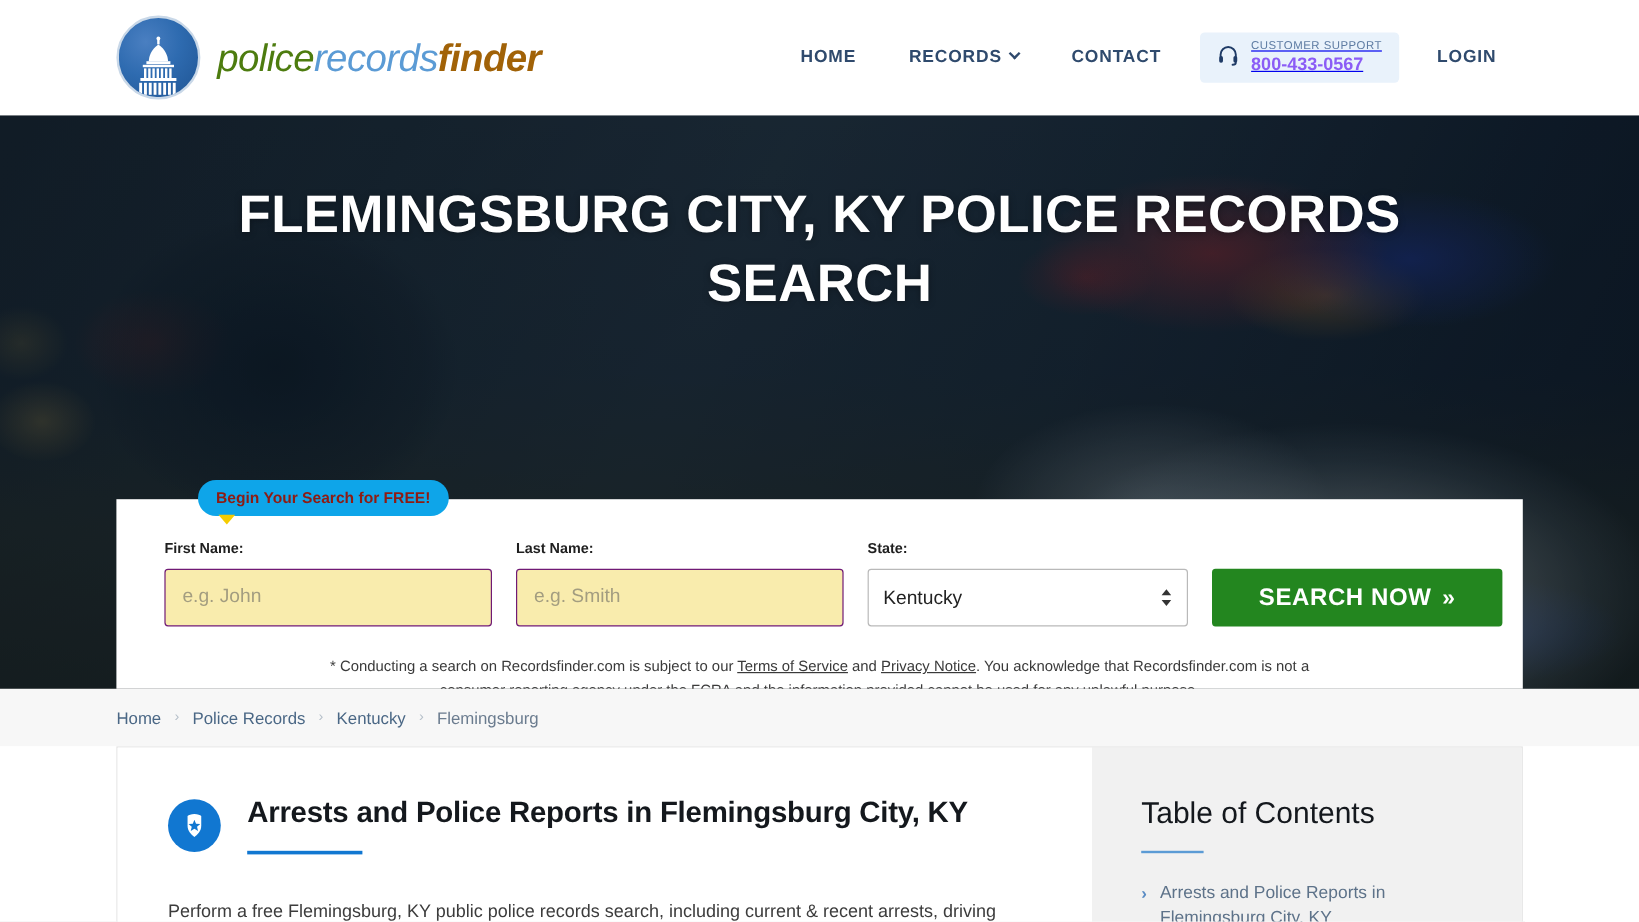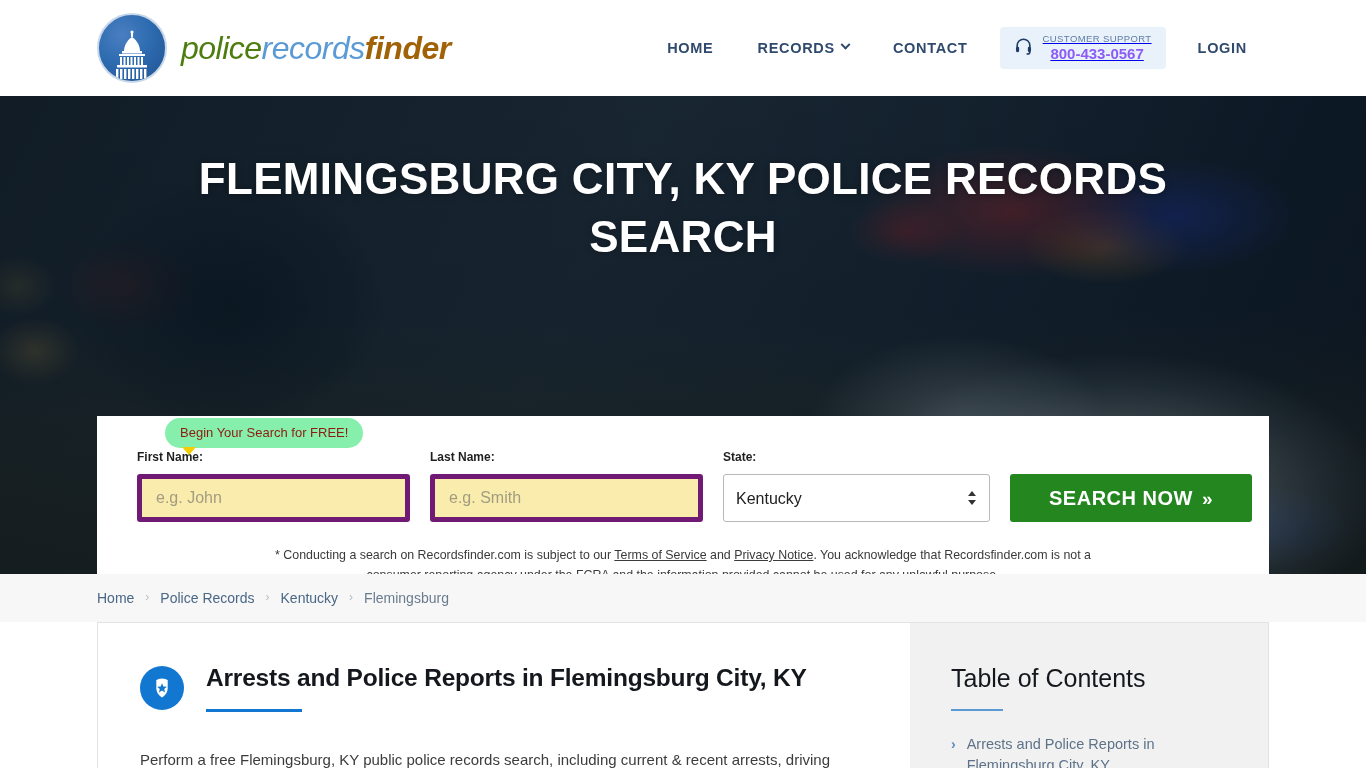--- a/index.html
+++ b/index.html
@@ -69,21 +69,20 @@
     border-right: 2px solid #2f4a6d;
     border-bottom: 2px solid #2f4a6d;
     transform: rotate(45deg) translate(-2px,-2px);
   }
   .support-box {
     background: #e9f2fb;
     border-radius: 4px;
     padding: 7px 14px;
     display: flex; align-items: center; gap: 10px;
     margin: 0 10px;
-    text-align: center;
   }
   .support-text { line-height: 1.15; }
   .support-label {
     font-size: 9.5px; color: #5e7ca3; letter-spacing: 0.4px;
     display: block; font-weight: 500;
   }
   .support-phone {
     font-size: 15px; color: #8b5cf6; font-weight: 700; display: block;
   }
 
@@ -148,28 +147,27 @@
     position: absolute;
     left: 97px; right: 97px;
     top: 320px;
     background: #ffffff;
     z-index: 5;
     padding: 34px 40px 20px 40px;
   }
   .free-badge {
     position: absolute;
     top: -16px; left: 68px;
-    background: #86efac;
+    background: #0ea5e9;
     color: #8e1b12;
     font-size: 13px;
-    font-weight: 400;
+    font-weight: 700;
     padding: 7px 15px 8px 15px;
     border-radius: 17px;
     white-space: nowrap;
-    margin-top: 18px;
   }
   .free-badge::after {
     content: "";
     position: absolute;
     left: 17px; bottom: -7px;
     border-left: 7px solid transparent;
     border-right: 7px solid transparent;
     border-top: 8px solid #f5cc00;
   }
   .form-row {
@@ -181,21 +179,21 @@
   .field-fn, .field-ln { flex: 0 0 273px; }
   .field-st { flex: 0 0 267px; }
   .field-label {
     font-size: 12px;
     color: #1f1f1f;
     font-weight: 600;
     margin-bottom: 10px;
   }
   .text-input {
     height: 48px;
-    border: 5px solid #701a75;
+    border: 1px solid #701a75;
     background: #f9ecad;
     border-radius: 3px;
     padding: 0 14px;
     font-size: 16px;
     font-family: "Liberation Sans", sans-serif;
     color: #4a4a3a;
     outline: none;
     width: 100%;
   }
   .text-input::placeholder { color: #a39d80; }

